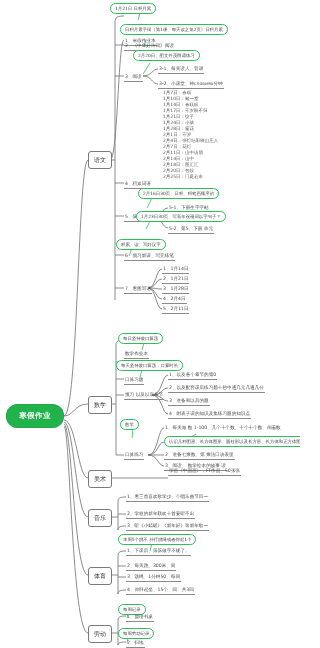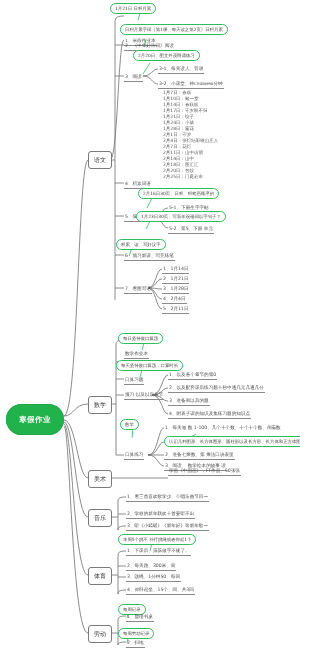--- a/index.html
+++ b/index.html
@@ -128,21 +128,21 @@
       <path d="M144,343 L142,350"></path>
       <path d="M142,370 L140,377"></path>
       <path d="M133,428 L132,438"></path>
       <path d="M196,434 L180,444"></path>
       <path d="M152,543 L150,551"></path>
       <path d="M128,613 L127,618"></path>
       <path d="M128,638 L127,643"></path>
     </g>
   </svg>
 
-  <div class="root" style="left:6px;top:404px;width:58px;height:31px;">
+  <div class="root" style="left:6px;top:404px;width:58px;height:24px;">
     <span>寒假作业</span>
   </div>
 
   <div class="branch" style="left:88px;top:151px;width:22px;height:16px;">
     <span>语文</span>
   </div>
   <div class="branch" style="left:88px;top:396px;width:22px;height:16px;">
     <span>数学</span>
   </div>
   <div class="branch" style="left:88px;top:470px;width:22px;height:16px;">

